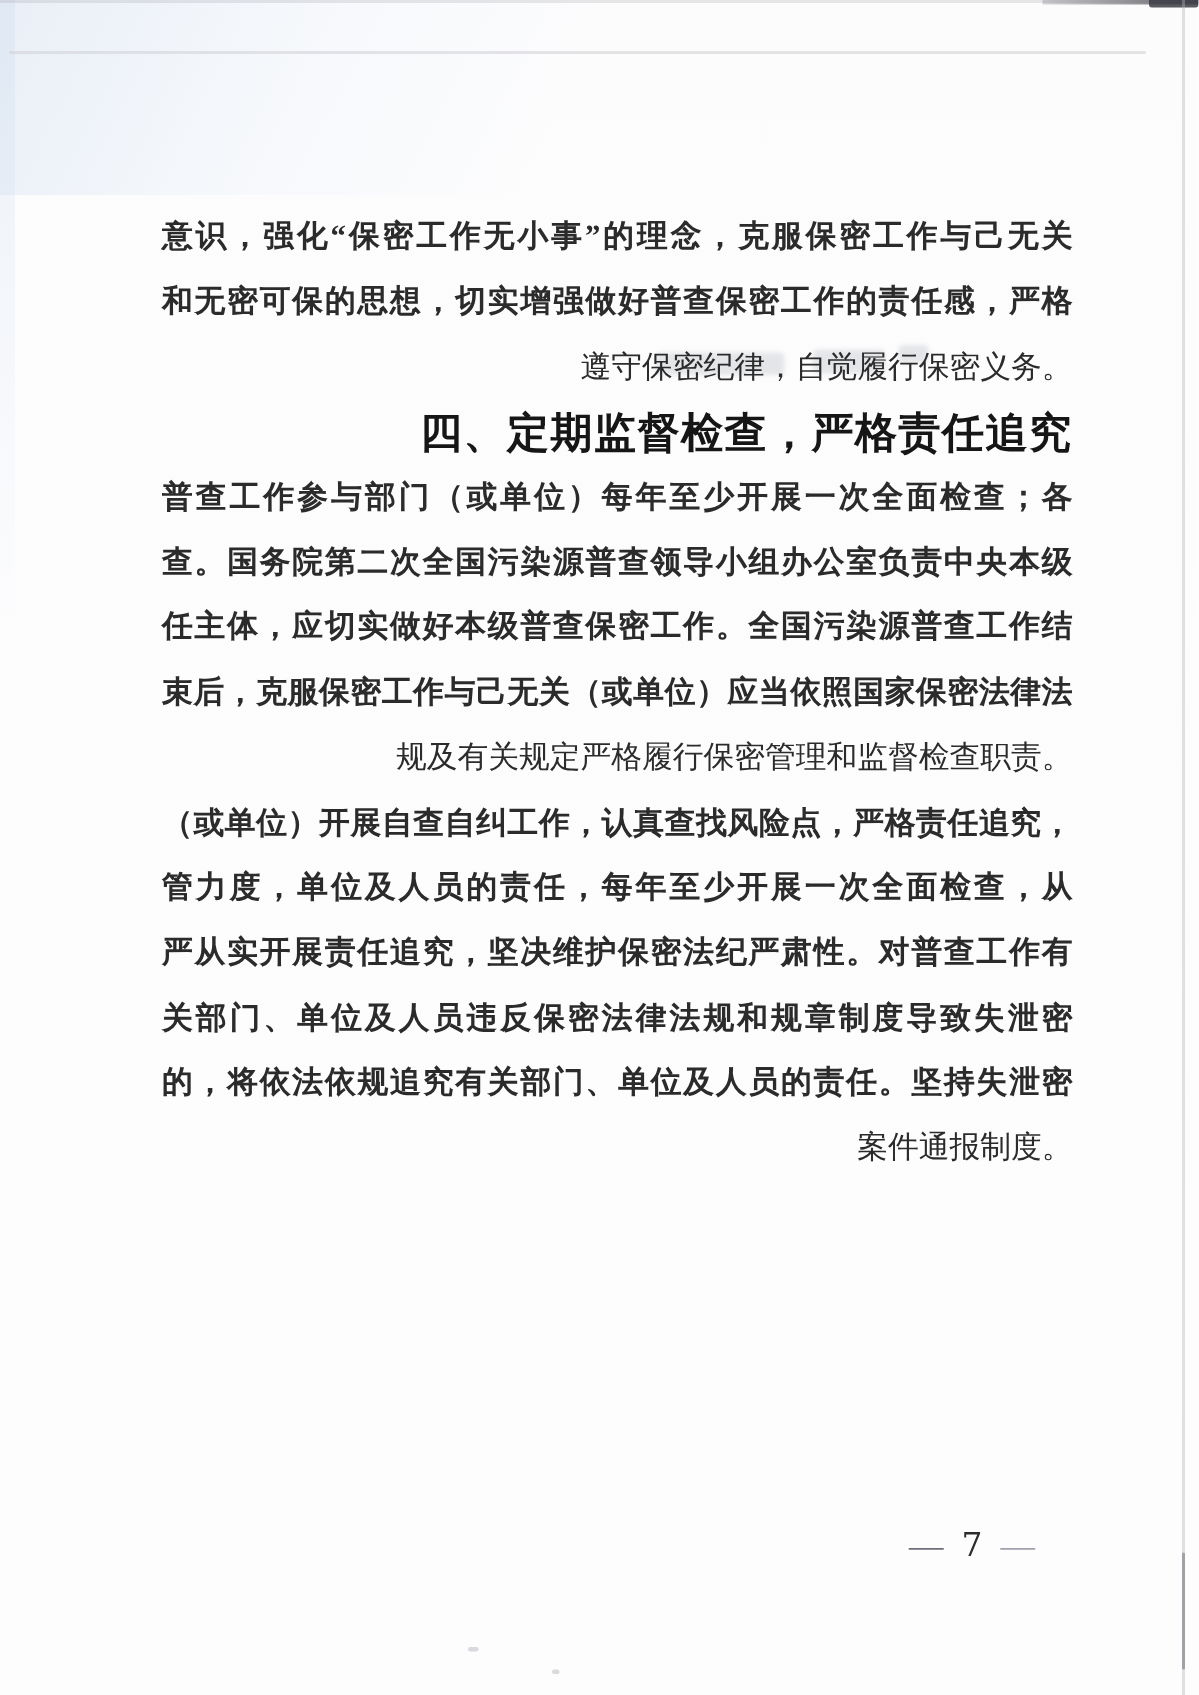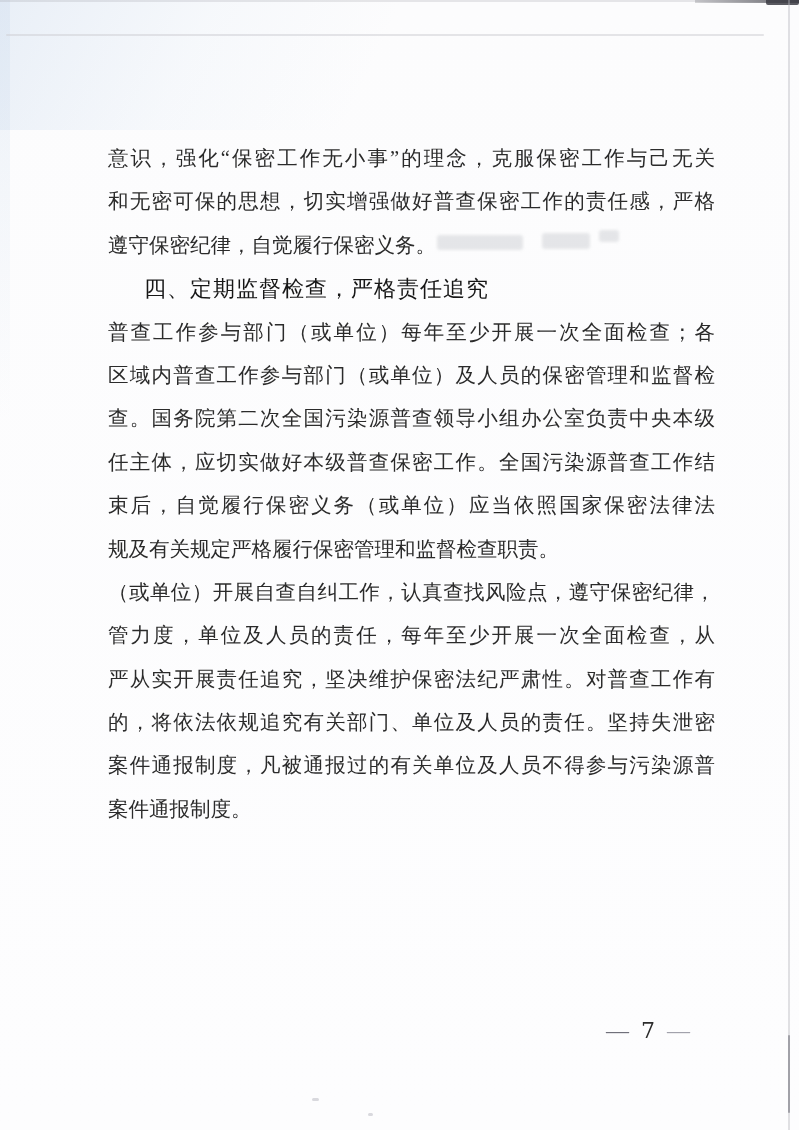--- a/index.html
+++ b/index.html
@@ -68,30 +68,32 @@
     position: absolute;
     top: 137px; left: 108px; width: 607px;
   }
   .line {
     height: 43.4px;
     line-height: 43.4px;
     font-size: 20.5px;
     color: #2b2b2b;
     white-space: nowrap;
     font-family: "Liberation Serif", "DejaVu Serif", serif;
+    text-align: right;
   }
   .line.justify {
     white-space: normal;
     text-align: justify;
     text-align-last: justify;
+    font-weight: bold;
   }
   .line.heading {
     font-family: "DejaVu Sans", "Liberation Sans", sans-serif;
-    font-weight: 400;
-    font-size: 22px;
+    font-weight: 700;
+    font-size: 28px;
     color: #161616;
     letter-spacing: 1px;
   }
 
   
   .footer {
     position: absolute; top: 1016px; left: 606px;
     display: flex; align-items: center; gap: 12px;
     height: 30px;
   }
@@ -122,30 +124,29 @@
     </div>
   <div class="speck speck-1"></div>
   <div class="speck speck-2"></div>
 
   <div class="text-block" id="text-block">
       <div class="line justify">意识，强化“保密工作无小事”的理念，克服保密工作与己无关</div>
       <div class="line justify">和无密可保的思想，切实增强做好普查保密工作的责任感，严格</div>
       <div class="line">遵守保密纪律，自觉履行保密义务。</div>
       <div class="line heading" style="padding-left: 36px;">四、定期监督检查，严格责任追究</div>
       <div class="line justify">普查工作参与部门（或单位）每年至少开展一次全面检查；各</div>
-      <div class="line justify">区域内普查工作参与部门（或单位）及人员的保密管理和监督检</div>
       <div class="line justify">查。国务院第二次全国污染源普查领导小组办公室负责中央本级</div>
       <div class="line justify">任主体，应切实做好本级普查保密工作。全国污染源普查工作结</div>
-      <div class="line justify">束后，自觉履行保密义务（或单位）应当依照国家保密法律法</div>
+      <div class="line justify">束后，克服保密工作与己无关（或单位）应当依照国家保密法律法</div>
       <div class="line">规及有关规定严格履行保密管理和监督检查职责。</div>
-      <div class="line justify">（或单位）开展自查自纠工作，认真查找风险点，遵守保密纪律，</div>
+      <div class="line justify">（或单位）开展自查自纠工作，认真查找风险点，严格责任追究，</div>
       <div class="line justify">管力度，单位及人员的责任，每年至少开展一次全面检查，从</div>
       <div class="line justify">严从实开展责任追究，坚决维护保密法纪严肃性。对普查工作有</div>
+      <div class="line justify">关部门、单位及人员违反保密法律法规和规章制度导致失泄密</div>
       <div class="line justify">的，将依法依规追究有关部门、单位及人员的责任。坚持失泄密</div>
-      <div class="line justify">案件通报制度，凡被通报过的有关单位及人员不得参与污染源普</div>
       <div class="line">案件通报制度。</div>
     </div>
 
   <div class="footer">
     <span class="dash dash-left">—</span>
     <span class="page-num">7</span>
     <span class="dash dash-right">—</span>
   </div>
 </div>
 

